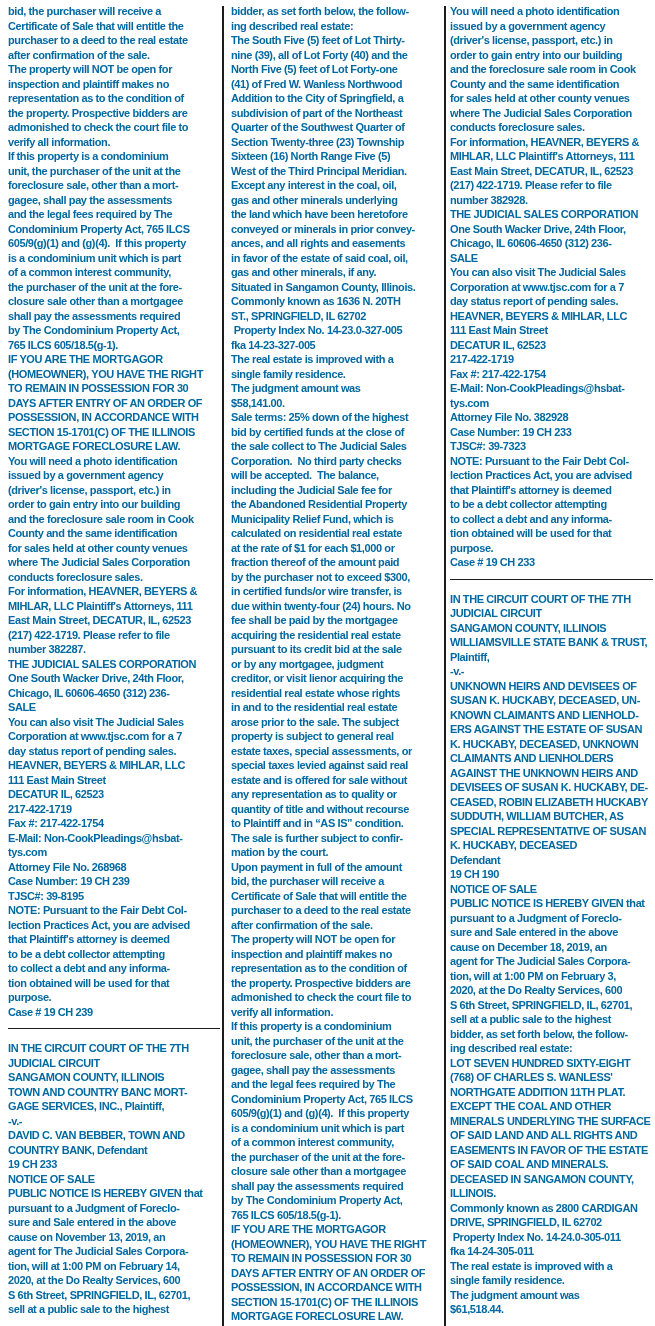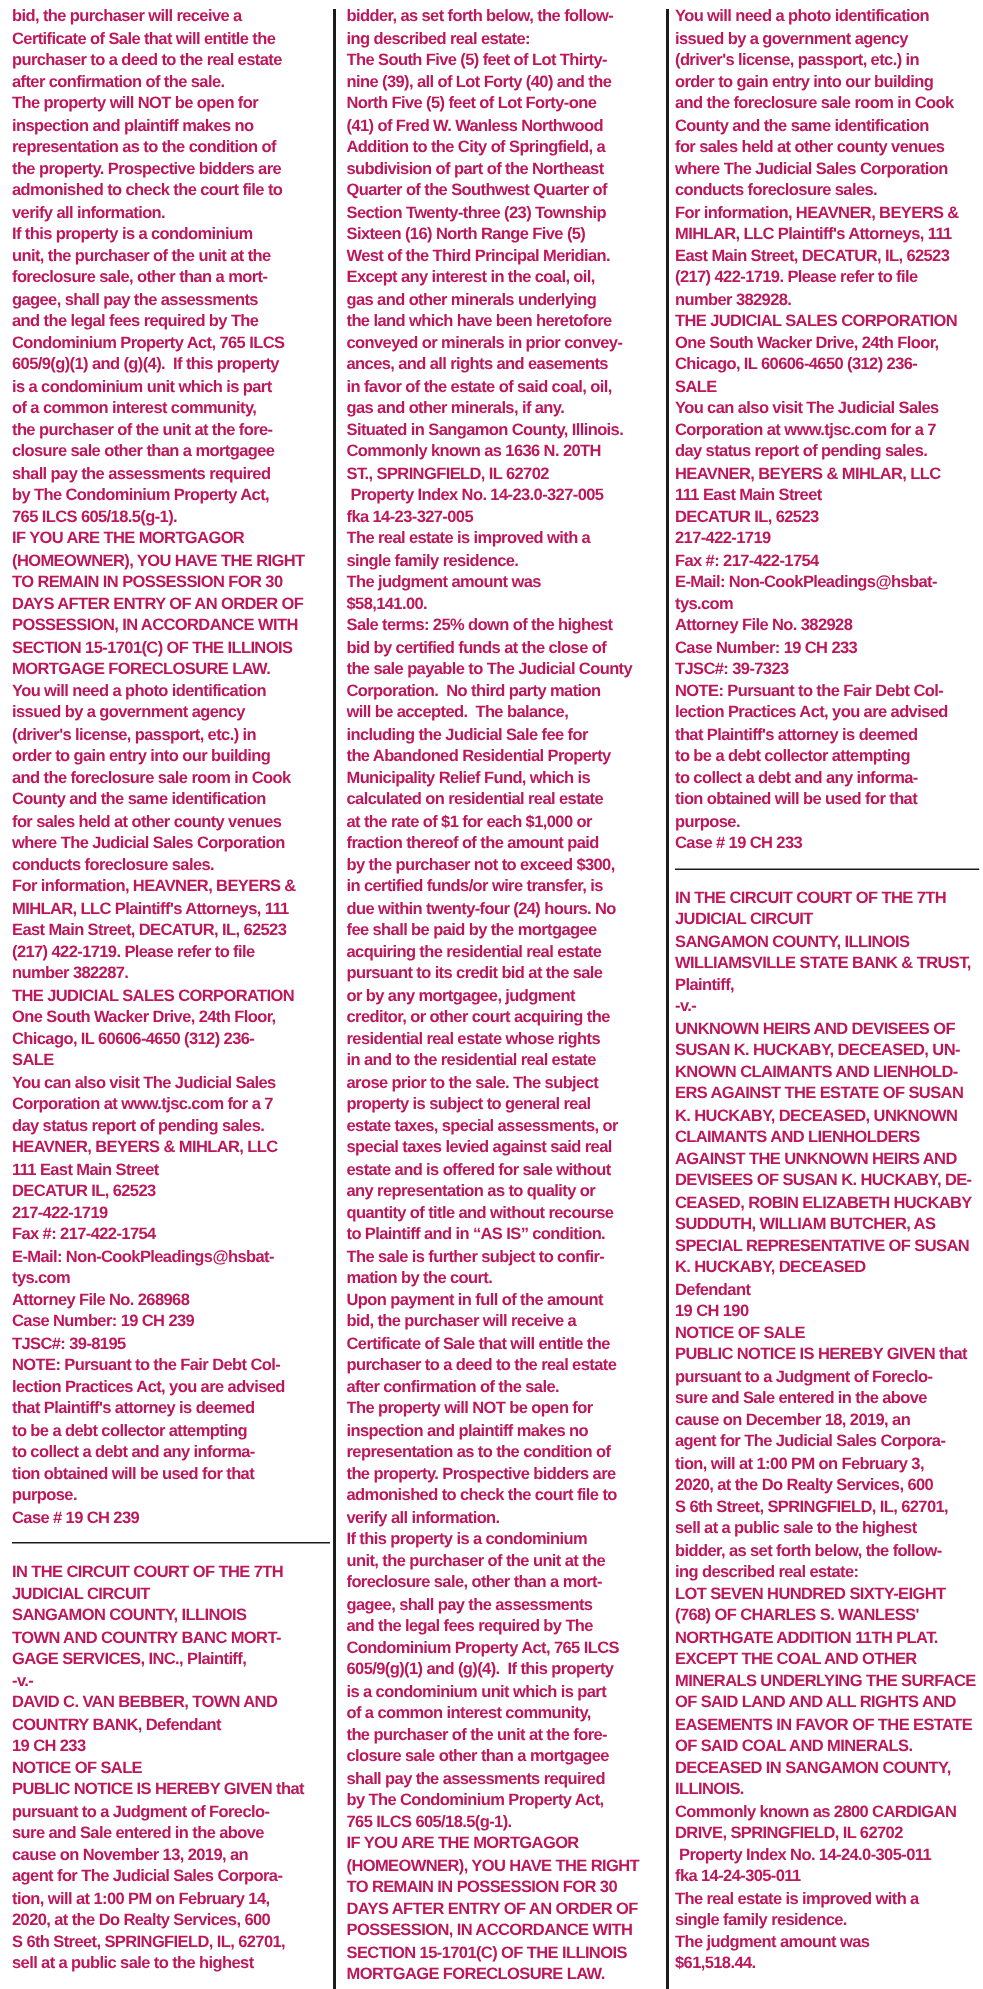--- a/index.html
+++ b/index.html
@@ -4,21 +4,21 @@
 <style>
   html, body { margin: 0; padding: 0; background: #ffffff; }
   .page {
     position: relative;
     width: 655px;
     height: 1326px;
     background: #ffffff;
     overflow: hidden;
     font-family: "Liberation Sans", sans-serif;
     font-weight: 700;
-    color: #be185d;
+    color: #0369a1;
   }
   .col {
     position: absolute;
     top: 4px;
     height: 1322px;
     overflow: hidden;
   }
   .col-0 { left: 8px;   width: 212px; }
   .col-1 { left: 231px; width: 208px; }
   .col-2 { left: 450px; width: 203px; }
@@ -166,37 +166,37 @@
       <div class="line">Commonly known as 1636 N. 20TH</div>
       <div class="line">ST., SPRINGFIELD, IL 62702</div>
       <div class="line"> Property Index No. 14-23.0-327-005</div>
       <div class="line">fka 14-23-327-005</div>
       <div class="line">The real estate is improved with a</div>
       <div class="line">single family residence.</div>
       <div class="line">The judgment amount was</div>
       <div class="line">$58,141.00.</div>
       <div class="line">Sale terms: 25% down of the highest</div>
       <div class="line">bid by certified funds at the close of</div>
-      <div class="line">the sale payable to The Judicial County</div>
-      <div class="line">Corporation.  No third party mation</div>
+      <div class="line">the sale collect to The Judicial Sales</div>
+      <div class="line">Corporation.  No third party checks</div>
       <div class="line">will be accepted.  The balance,</div>
       <div class="line">including the Judicial Sale fee for</div>
       <div class="line">the Abandoned Residential Property</div>
       <div class="line">Municipality Relief Fund, which is</div>
       <div class="line">calculated on residential real estate</div>
       <div class="line">at the rate of $1 for each $1,000 or</div>
       <div class="line">fraction thereof of the amount paid</div>
       <div class="line">by the purchaser not to exceed $300,</div>
       <div class="line">in certified funds/or wire transfer, is</div>
       <div class="line">due within twenty-four (24) hours. No</div>
       <div class="line">fee shall be paid by the mortgagee</div>
       <div class="line">acquiring the residential real estate</div>
       <div class="line">pursuant to its credit bid at the sale</div>
       <div class="line">or by any mortgagee, judgment</div>
-      <div class="line">creditor, or other court acquiring the</div>
+      <div class="line">creditor, or visit lienor acquiring the</div>
       <div class="line">residential real estate whose rights</div>
       <div class="line">in and to the residential real estate</div>
       <div class="line">arose prior to the sale. The subject</div>
       <div class="line">property is subject to general real</div>
       <div class="line">estate taxes, special assessments, or</div>
       <div class="line">special taxes levied against said real</div>
       <div class="line">estate and is offered for sale without</div>
       <div class="line">any representation as to quality or</div>
       <div class="line">quantity of title and without recourse</div>
       <div class="line">to Plaintiff and in “AS IS” condition.</div>

